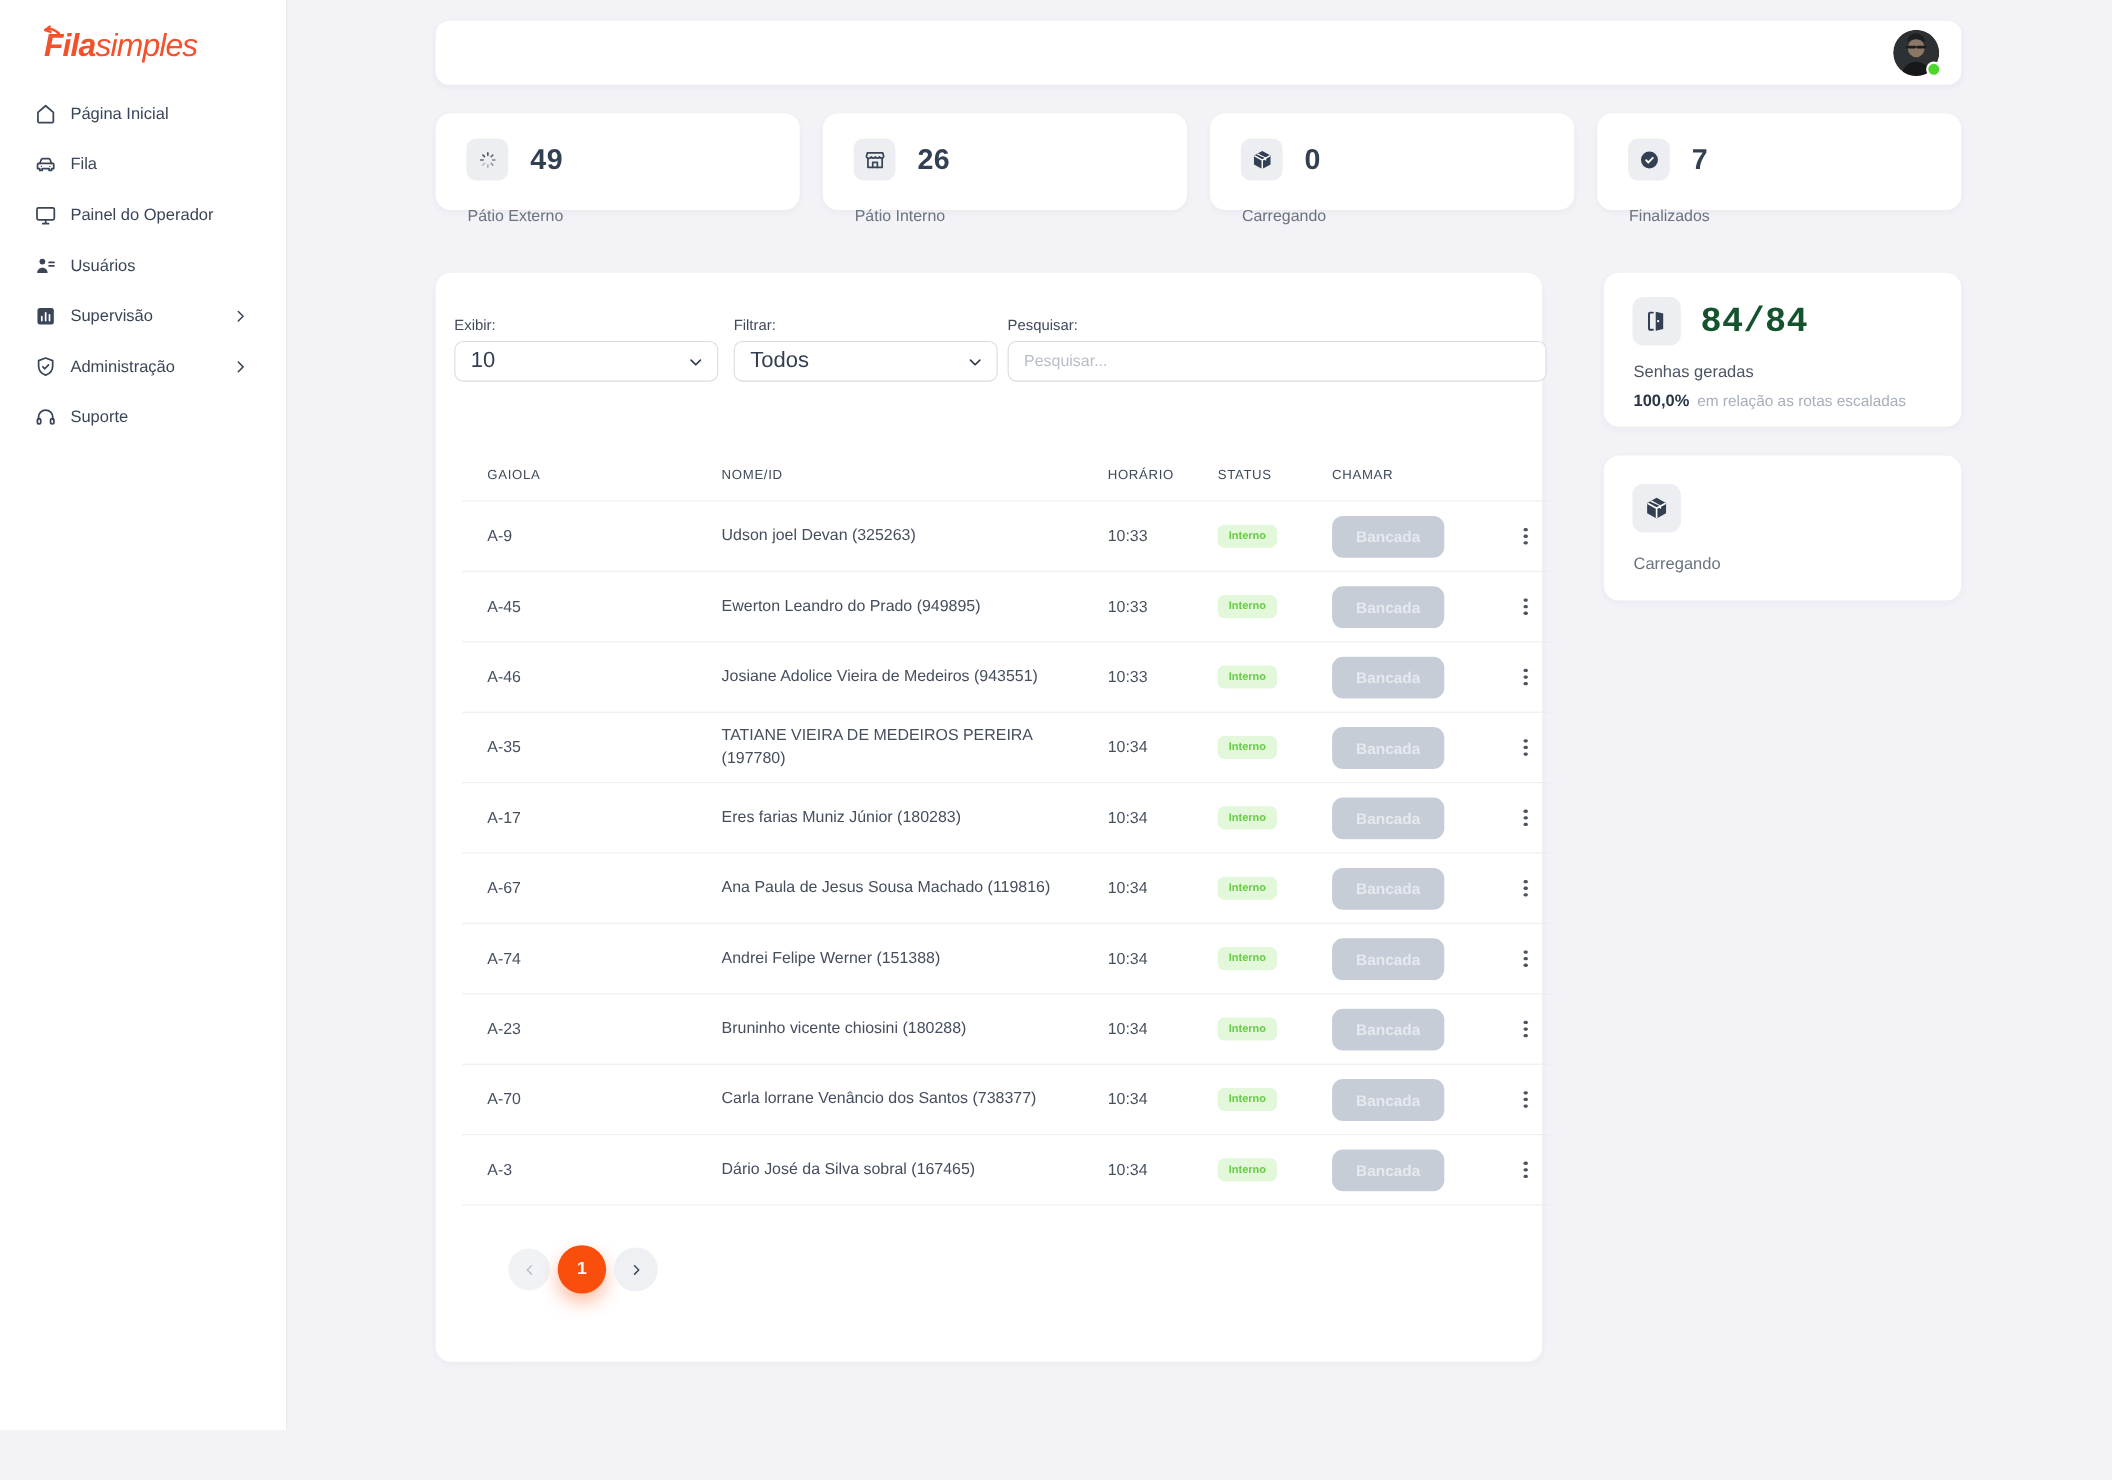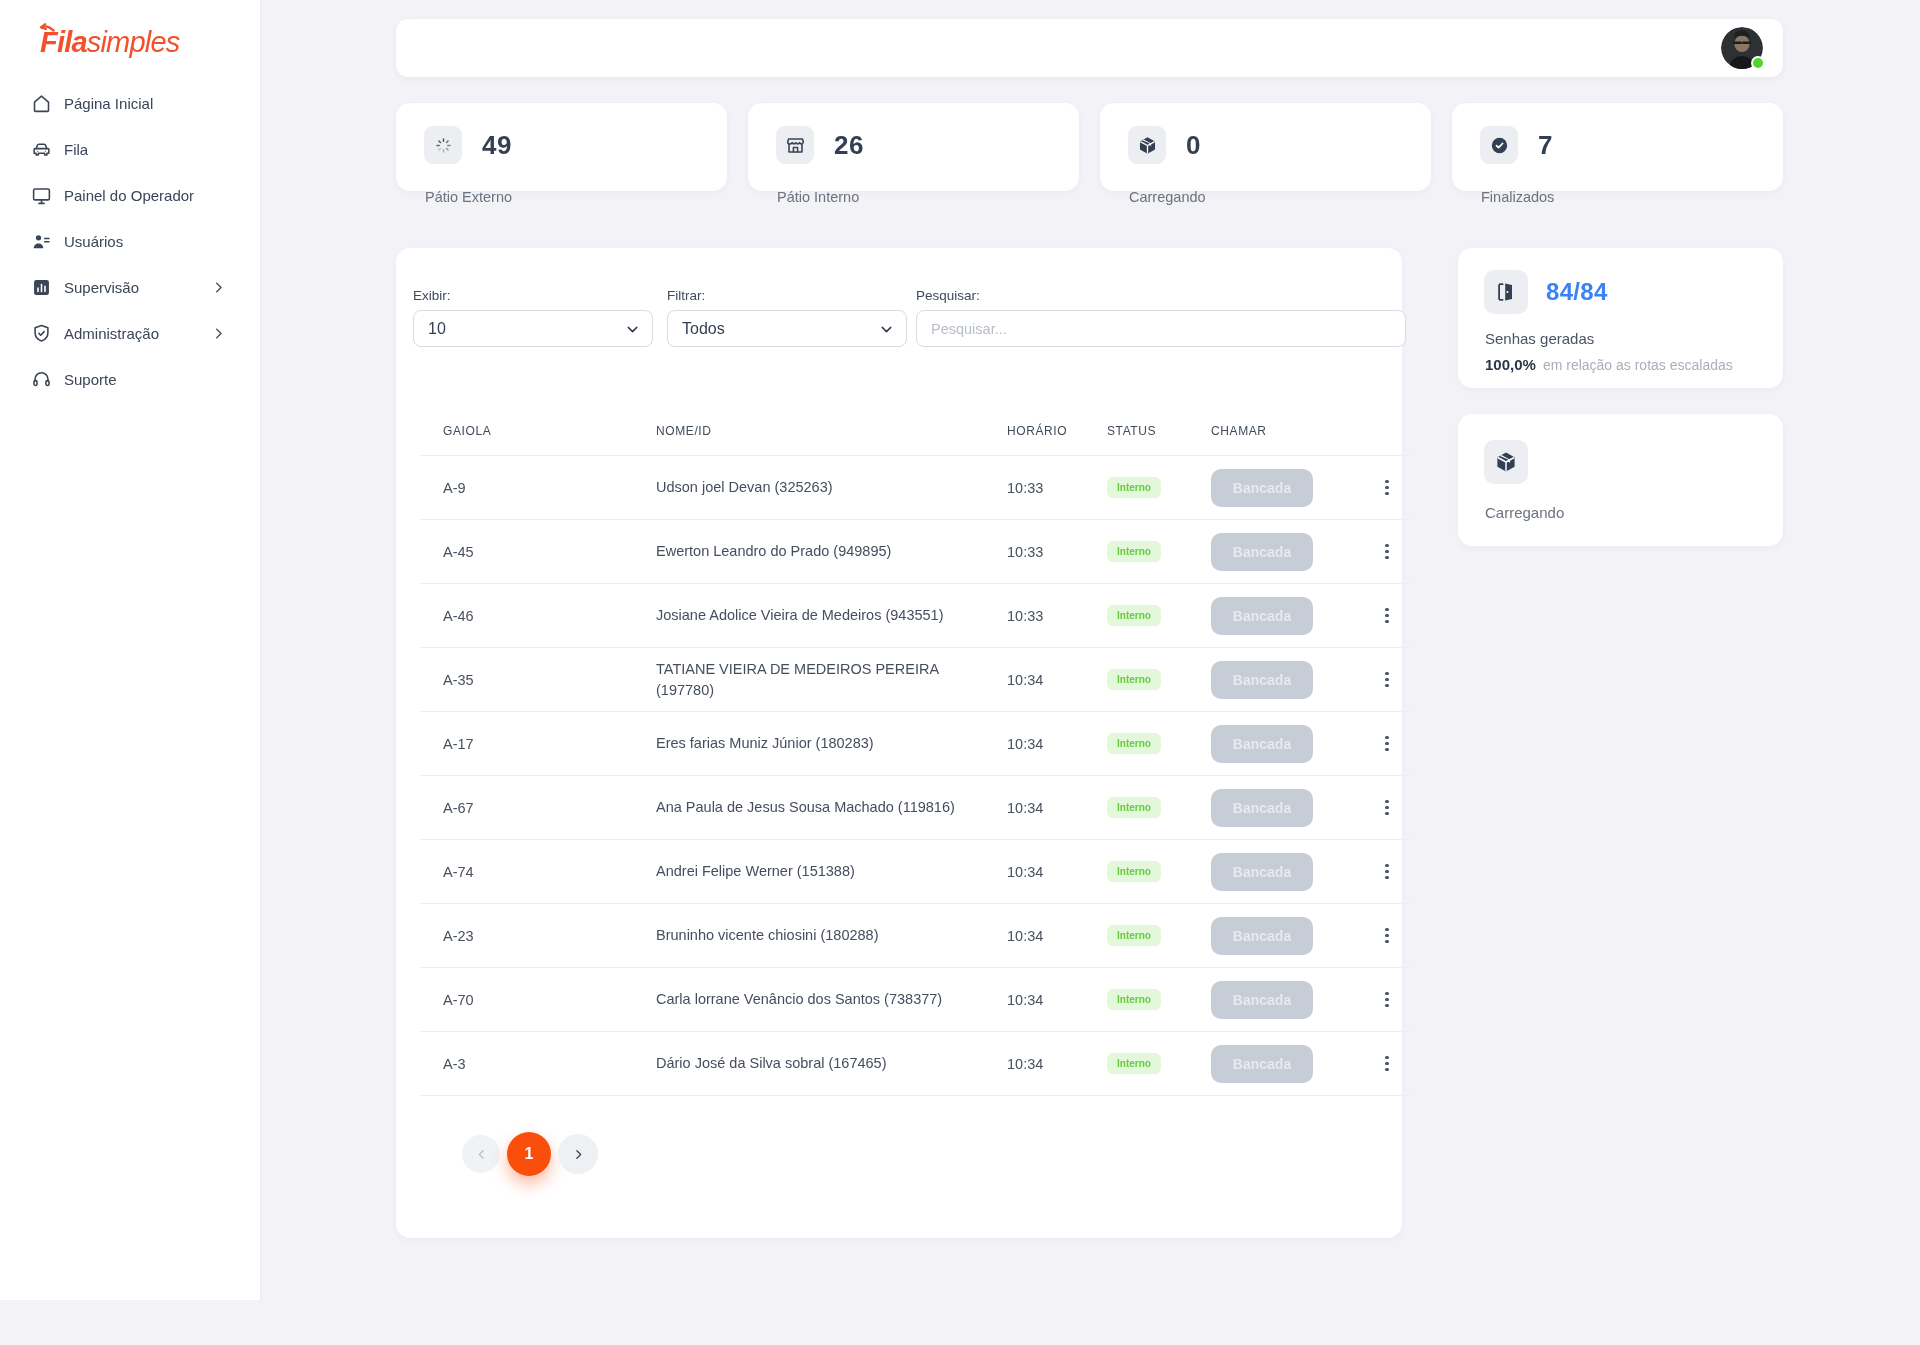--- a/index.html
+++ b/index.html
@@ -76,21 +76,21 @@
     background:#fff; border-radius:14px; box-shadow:0 2px 6px rgba(40,50,80,.04);
   }
   .big-chip {
     position:absolute; left:26px; top:22px; width:44px; height:44px;
     background:#eceef2; border-radius:10px;
     display:flex; align-items:center; justify-content:center;
   }
   .big-chip svg { width:24px; height:24px; }
   .senhas-value {
     position:absolute; left:88px; top:22px; height:44px; display:flex; align-items:center;
-    font-size:24px; font-weight:600; color:#3b82f6; letter-spacing:0.3px;
+    font-size:32px; font-weight:600; color:#14532d; letter-spacing:0.3px;font-family:Liberation Mono, monospace;
   }
   .senhas-label { position:absolute; left:27px; top:82px; font-size:15px; color:#4a5462; }
   .senhas-pct-row { position:absolute; left:27px; top:108px; font-size:14px; }
   .senhas-pct { font-size:15px; font-weight:700; color:#2b3648; }
   .senhas-note { color:#a8afbb; margin-left:7px; font-size:14px; }
   .loading-card {
     position:absolute; left:1458px; top:414px; width:325px; height:132px;
     background:#fff; border-radius:14px; box-shadow:0 2px 6px rgba(40,50,80,.04);
   }
   .loading-card .big-chip { top:26px; }
@@ -101,21 +101,21 @@
     background:#fff; border-radius:14px; box-shadow:0 2px 6px rgba(40,50,80,.04);
   }
   .filter-group { position:absolute; top:40px; }
   .filter-label { font-size:13.5px; color:#3f4a5b; margin-bottom:7px; display:block; }
   .g-exibir { left:17px; width:240px; }
   .g-filtrar { left:271px; width:240px; }
   .g-pesquisar { left:520px; width:490px; }
   .select {
     height:37px; border:1px solid #d7dbe2; border-radius:8px; background:#fff;
     display:flex; align-items:center; padding:0 14px; cursor:pointer;
-    font-size:16px; color:#333f52; position:relative;
+    font-size:20px; color:#333f52; position:relative;
   }
   .select svg { position:absolute; right:11px; top:10px; width:17px; height:17px; }
   .search-input {
     width:100%; height:37px; border:1px solid #d7dbe2; border-radius:8px;
     padding:0 14px; font-size:14.5px; color:#333f52; outline:none;
     font-family:"Liberation Sans", sans-serif;
   }
   .search-input::placeholder { color:#b7bdc8; }
   
   .table { position:absolute; left:24px; top:158px; width:993px; }

